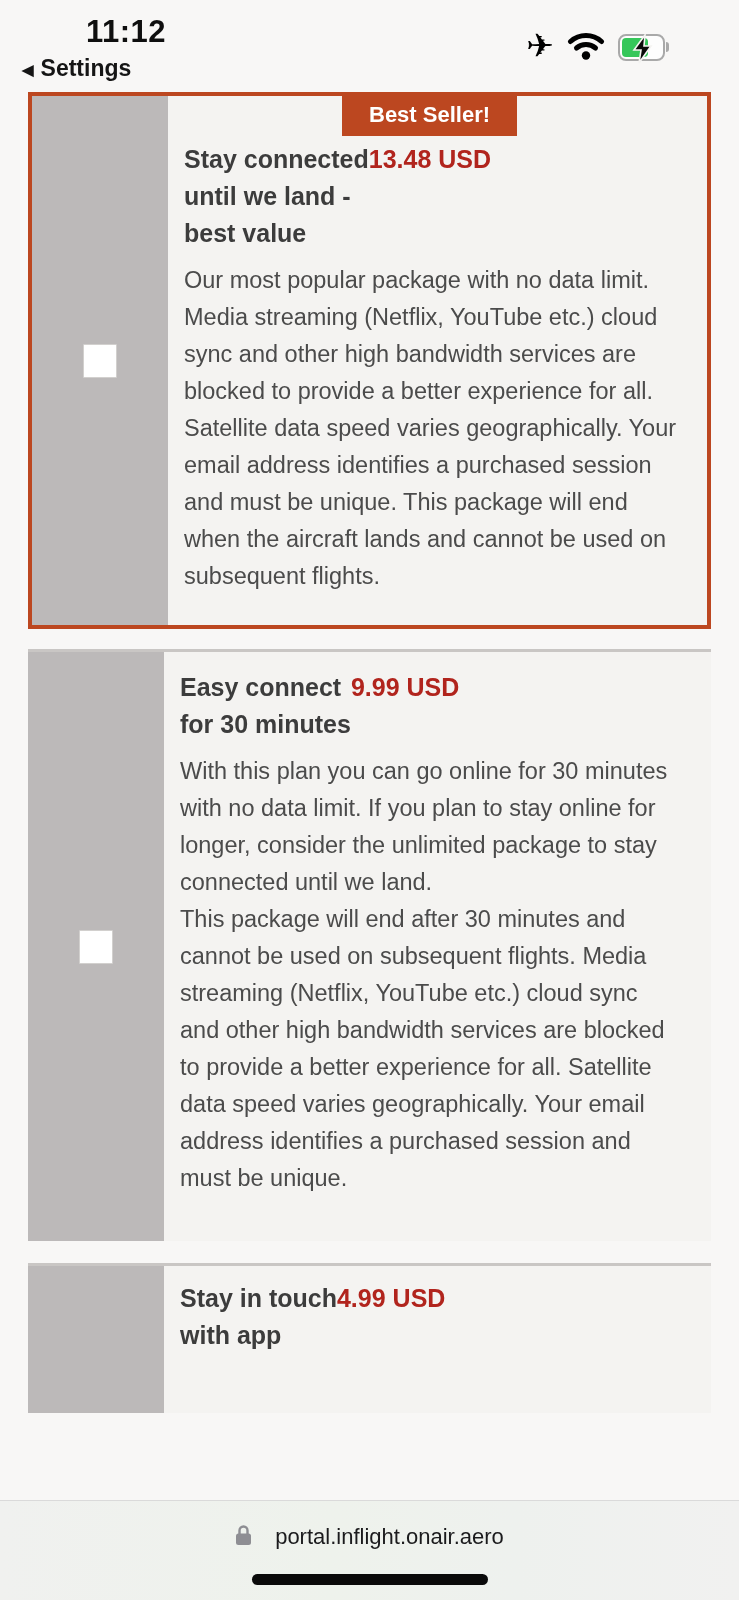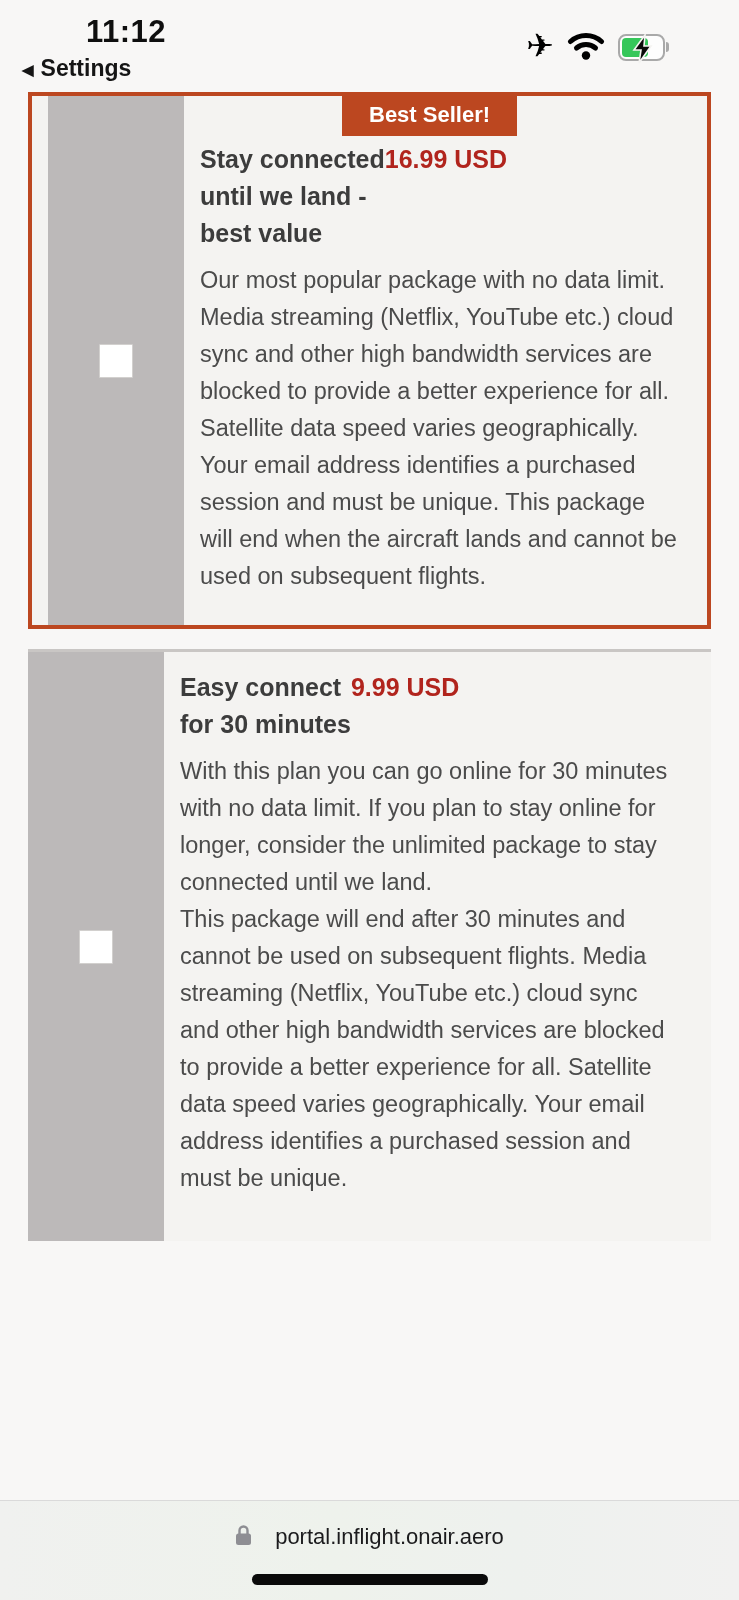--- a/index.html
+++ b/index.html
@@ -47,21 +47,20 @@
   .batt-tip{width:3px;height:10px;background:#a9a9a9;border-radius:0 3px 3px 0;margin-left:1px;}
 
   
   .cards{padding:0 28px;}
   .card{
     background:#f4f3f1;display:flex;position:relative;
   }
   .card-best{
     border:4px solid var(--accent-orange,#bc4720);
     margin-bottom:20px;
-    padding-left:16px;
   }
   .card-plain{
     border-top:3px solid #c9c6c4;
     margin-bottom:22px;
   }
   .card-cut{height:150px;overflow:hidden;margin-bottom:0;}
   .card-side{
     width:136px;flex-shrink:0;background:var(--sidebar-gray,#bcb9b9);
     display:flex;align-items:center;justify-content:center;
   }
@@ -142,21 +141,21 @@
   <div class="card card-best">
     <div class="badge">Best Seller!</div>
     <div class="card-side">
       <div class="checkbox"></div>
     </div>
     <div class="card-content">
       <div class="title-row">
         <div class="pkg-title">Stay connected
 until we land -
 best value</div>
-        <div class="pkg-price">16.99 USD</div>
+        <div class="pkg-price">13.48 USD</div>
       </div>
       <div class="pkg-desc">
         <p>Our most popular package with no data limit. Media streaming (Netflix, YouTube etc.) cloud sync and other high bandwidth services are blocked to provide a better experience for all. Satellite data speed varies geographically. Your email address identifies a purchased session and must be unique. This package will end when the aircraft lands and cannot be used on subsequent flights.</p>
       </div>
     </div>
   </div>
 
   <div class="card card-plain">
     <div class="card-side">
       <div class="checkbox"></div>
@@ -167,20 +166,30 @@
 for 30 minutes</div>
         <div class="pkg-price">9.99 USD</div>
       </div>
       <div class="pkg-desc">
         <p>With this plan you can go online for 30 minutes with no data limit. If you plan to stay online for longer, consider the unlimited package to stay connected until we land.</p>
         <p>This package will end after 30 minutes and cannot be used on subsequent flights. Media streaming (Netflix, YouTube etc.) cloud sync and other high bandwidth services are blocked to provide a better experience for all. Satellite data speed varies geographically. Your email address identifies a purchased session and must be unique.</p>
       </div>
     </div>
   </div>
 
+  <div class="card card-plain card-cut">
+    <div class="card-side"></div>
+    <div class="card-content">
+      <div class="title-row">
+        <div class="pkg-title">Stay in touch
+with app</div>
+        <div class="pkg-price">4.99 USD</div>
+      </div>
+    </div>
+  </div>
 
 </div>
 
 <div class="bottom-bar">
   <div class="url-row">
     <span>
       <svg width="17" height="22" viewBox="0 0 17 22">
         <path d="M4.5 10V6.5a4 4 0 0 1 8 0V10" stroke="#8e8e93" stroke-width="2.4" fill="none"></path>
         <rect x="1" y="9.5" width="15" height="11.5" rx="2.5" fill="#8e8e93"></rect>
       </svg>

